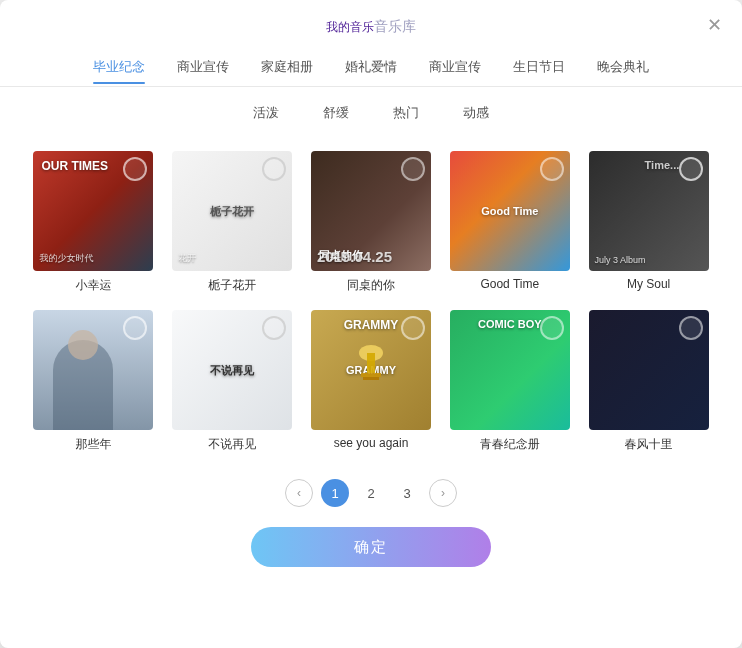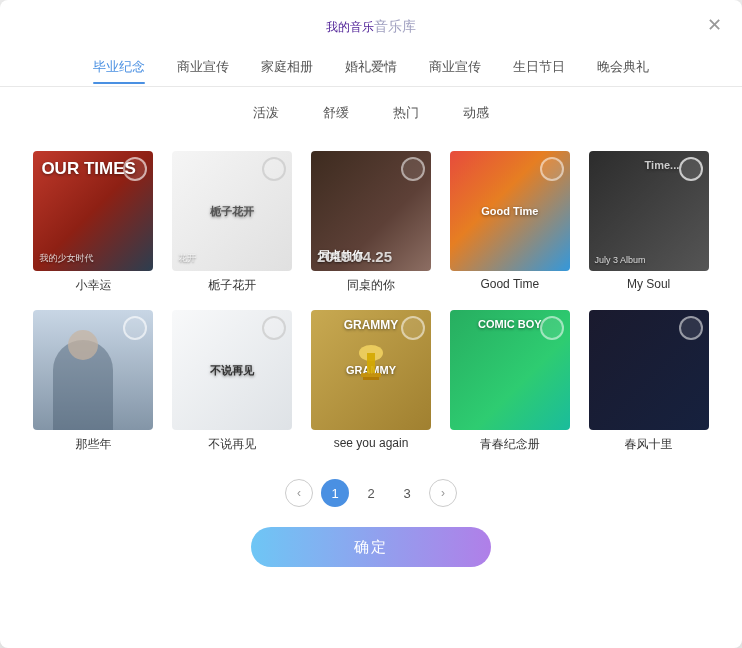--- a/index.html
+++ b/index.html
@@ -198,21 +198,21 @@
       <div class="sub-tab">活泼</div>
       <div class="sub-tab">舒缓</div>
       <div class="sub-tab">热门</div>
       <div class="sub-tab">动感</div>
     </div>
 
   <div class="grid">
       <div class="card">
         <div class="card-thumb" style="background: linear-gradient(135deg, rgb(192, 57, 43) 0%, rgb(142, 32, 20) 50%, rgb(44, 62, 80) 100%);">
           <div style="position: absolute; top: 6px; right: 6px; width: 24px; height: 24px; border-radius: 50%; border: 2px solid rgba(255, 255, 255, 0.6); background: rgba(255, 255, 255, 0.1);"></div>
-          <div style="position: absolute; top: 8px; left: 8px; color: rgb(255, 255, 255); font-size: 17px; font-weight: bold; text-shadow: rgba(0, 0, 0, 0.5) 0px 1px 3px; white-space: nowrap; text-align: center; max-width: 100px;">OUR TIMES</div>
+          <div style="position: absolute; top: 8px; left: 8px; color: rgb(255, 255, 255); font-size: 12px; font-weight: bold; text-shadow: rgba(0, 0, 0, 0.5) 0px 1px 3px; white-space: nowrap; text-align: center; max-width: 100px;">OUR TIMES</div>
           <div style="position: absolute; bottom: 6px; left: 6px; color: rgba(255, 255, 255, 0.8); font-size: 9px; text-shadow: rgba(0, 0, 0, 0.5) 0px 1px 2px;">我的少女时代</div>
         </div>
         <div class="card-label">小幸运</div>
       </div>
       <div class="card">
         <div class="card-thumb" style="background: linear-gradient(135deg, rgb(245, 245, 245) 0%, rgb(224, 224, 224) 100%);">
           <div style="position: absolute; top: 6px; right: 6px; width: 24px; height: 24px; border-radius: 50%; border: 2px solid rgba(200, 200, 200, 0.7); background: rgba(255, 255, 255, 0.1);"></div>
           <div style="position: absolute; top: 50%; left: 50%; transform: translate(-50%, -50%); color: rgb(85, 85, 85); font-size: 11px; font-weight: bold; text-shadow: rgba(0, 0, 0, 0.5) 0px 1px 3px; white-space: nowrap; text-align: center; max-width: 100px;">栀子花开</div>
           <div style="position: absolute; bottom: 6px; left: 6px; color: rgba(255, 255, 255, 0.8); font-size: 9px; text-shadow: rgba(0, 0, 0, 0.5) 0px 1px 2px;">花开</div>
         </div>

